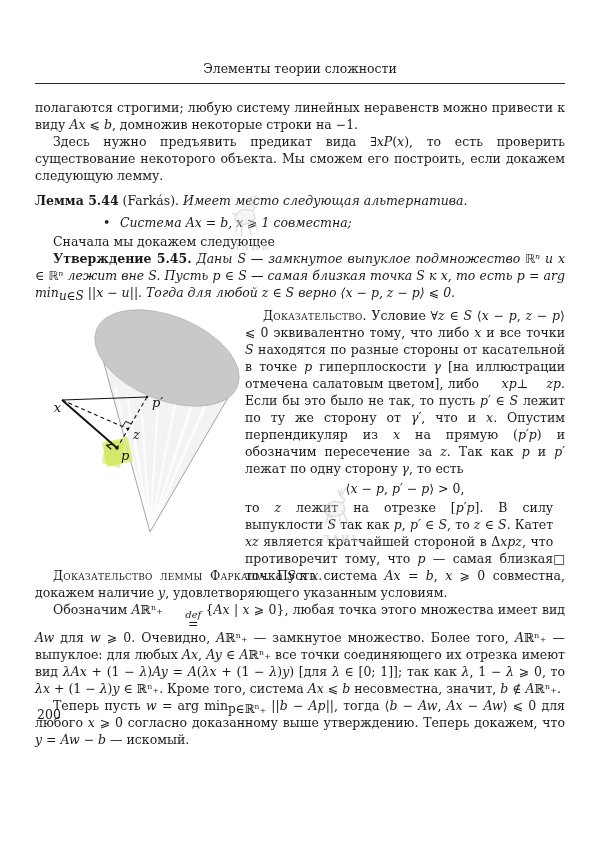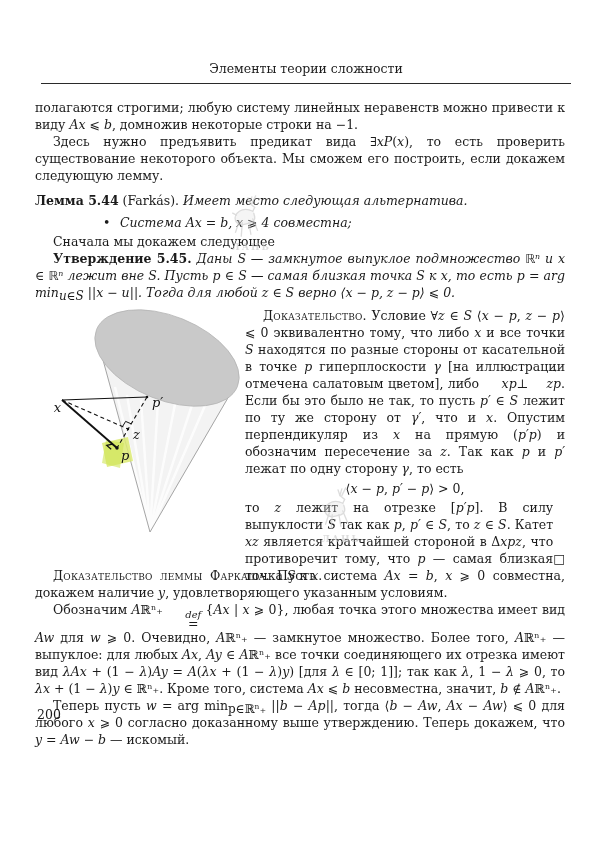--- a/index.html
+++ b/index.html
@@ -1,18 +1,18 @@
 <!DOCTYPE html>
 <html><head>
 <meta charset="utf-8">
 <style>
   html,body{margin:0;padding:0;background:#ffffff;}
   .page{position:relative;width:600px;height:852px;background:#ffffff;overflow:hidden;
         font-family:"DejaVu Serif","Liberation Serif","DejaVu Sans",serif;color:#1b1b1b;}
-  .header{position:absolute;top:61px;left:41px;width:530px;text-align:center;
+  .header{position:absolute;top:61px;left:35px;width:530px;text-align:center;
           font-size:12.5px;padding-bottom:7px;border-bottom:1.2px solid #2a2a2a;}
   .content{position:absolute;top:99px;left:35px;width:530px;font-size:12.5px;
            line-height:17px;text-align:justify;}
   .content p{margin:0;}
   p.indent{text-indent:18px;}
   p.noindent{text-indent:0;}
   .lemma{margin-top:8px;}
   .thm-title{font-weight:bold;}
   .bullets{margin:4px 0 0 0;}
   .bullet{position:relative;padding-left:85px;font-style:italic;line-height:20px;text-align:left;}
@@ -51,21 +51,21 @@
   </div>
 
   <div class="content">
 
     <p class="noindent">полагаются строгими; любую систему линейных неравенств можно привести к виду <i>Ax</i> ⩽ <i>b</i>, домножив некоторые строки на −1.</p>
     <p class="indent">Здесь нужно предъявить предикат вида ∃<i>xP</i>(<i>x</i>), то есть проверить существование некоторого объекта. Мы сможем его построить, если докажем следующую лемму.</p>
 
     <div class="lemma">
       <p class="noindent"><b class="thm-title">Лемма 5.44</b> <span>(Farkás).</span> <i>Имеет место следующая альтернатива.</i></p>
       <div class="bullets">
-        <div class="bullet">Система Ax = b,  x ⩾ 4 совместна;</div>
+        <div class="bullet">Система Ax = b,  x ⩾ 1 совместна;</div>
       </div>
       <p class="indent after-lemma">Сначала мы докажем следующее</p>
     </div>
 
     <p class="thm indent"><b class="thm-title">Утверждение 5.45.</b> <i>Даны S — замкнутое выпуклое подмножество ℝⁿ и x ∈ ℝⁿ лежит вне S. Пусть p ∈ S — самая близкая точка S к x, то есть p = arg min<sub>u∈S</sub> ||x − u||. Тогда для любой z ∈ S верно ⟨x − p, z − p⟩ ⩽ 0.</i></p>
 
     <div class="proofrow">
 
       <svg class="figure" width="217" height="258" viewBox="48 318 217 258" xmlns="http://www.w3.org/2000/svg">
 

